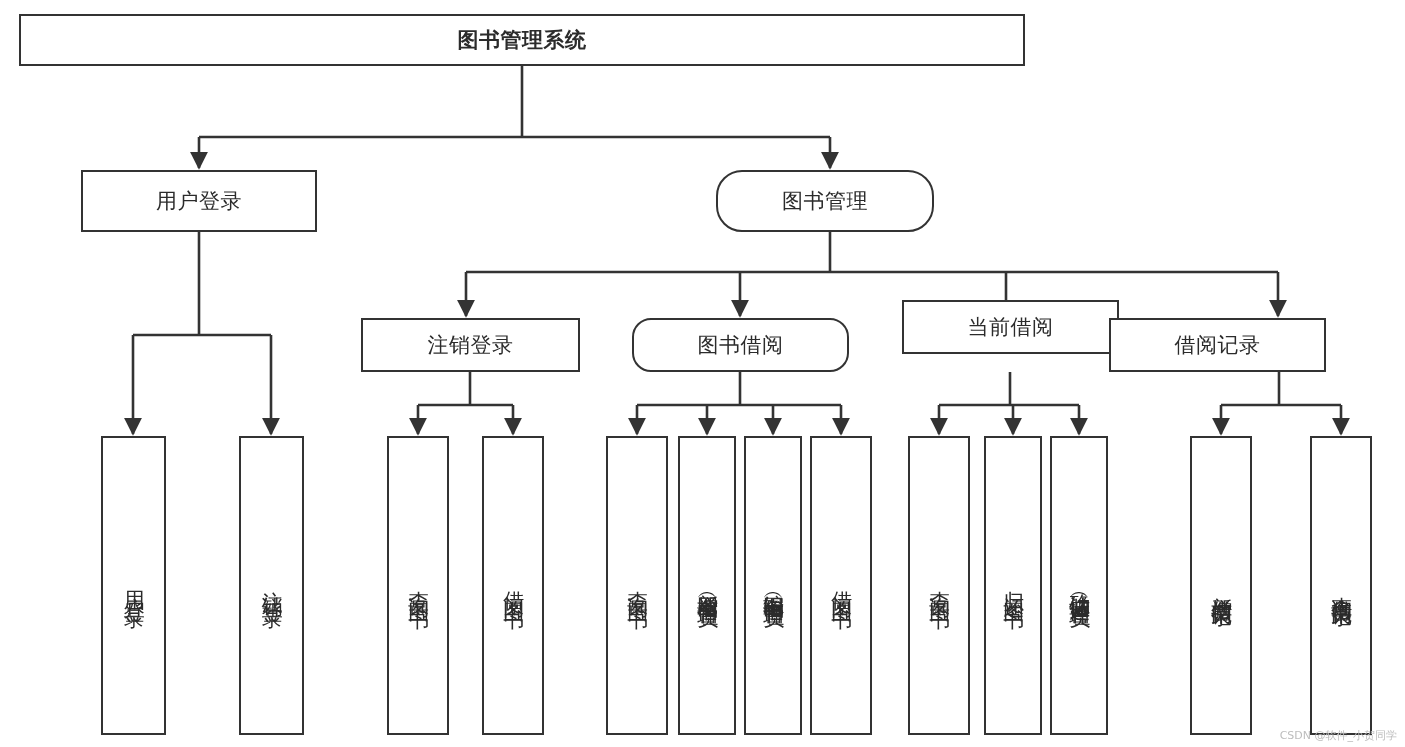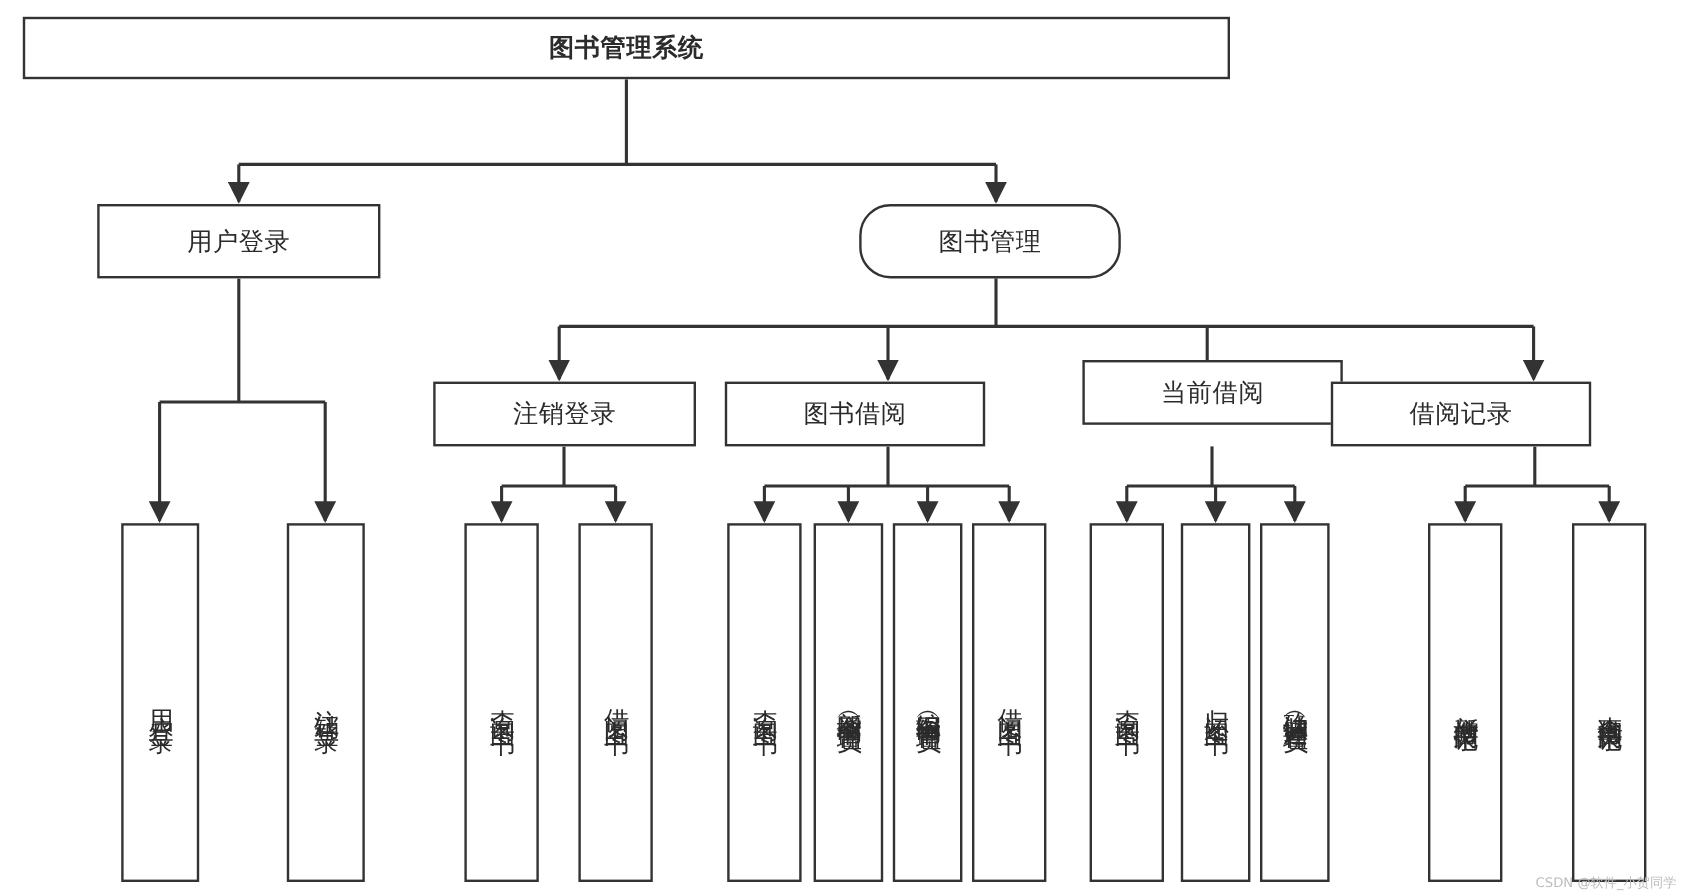--- a/index.html
+++ b/index.html
@@ -137,21 +137,21 @@
   <div class="node h" style="left: 81px; top: 170px; width: 236px; height: 62px;">
     <span class="lbl">用户登录</span>
   </div>
   <div class="node h" style="left: 716px; top: 170px; width: 218px; height: 62px; border-radius: 26px;">
     <span class="lbl">图书管理</span>
   </div>
 
   <div class="node h" style="left: 361px; top: 318px; width: 219px; height: 54px;">
     <span class="lbl">注销登录</span>
   </div>
-  <div class="node h" style="left: 604px; top: 318px; width: 217px; height: 54px;">
+  <div class="node h" style="left: 632px; top: 318px; width: 217px; height: 54px; border-radius: 19px;">
     <span class="lbl">图书借阅</span>
   </div>
   <div class="node h" style="left: 902px; top: 300px; width: 217px; height: 54px;">
     <span class="lbl">当前借阅</span>
   </div>
   <div class="node h" style="left: 1109px; top: 318px; width: 217px; height: 54px;">
     <span class="lbl">借阅记录</span>
   </div>
 
   <div class="node v tall" style="left: 101px; top: 436px; width: 65px; height: 299px;">

